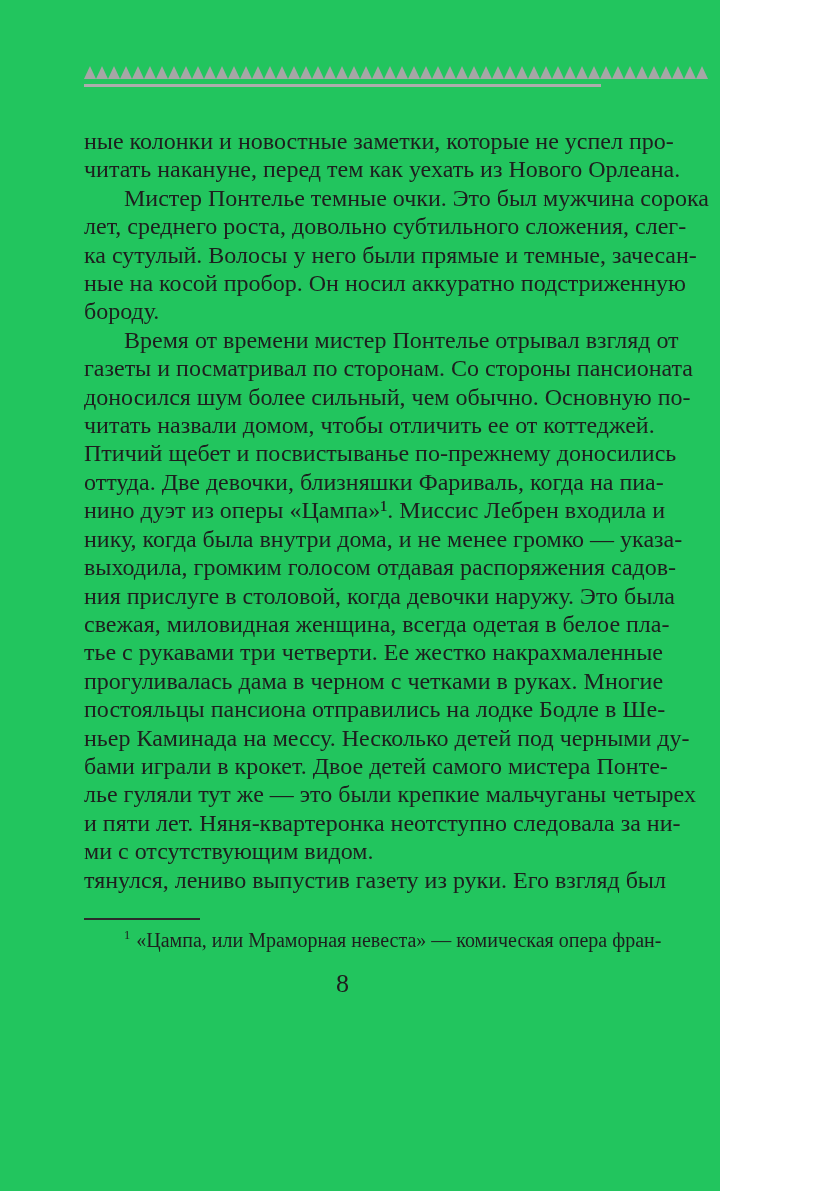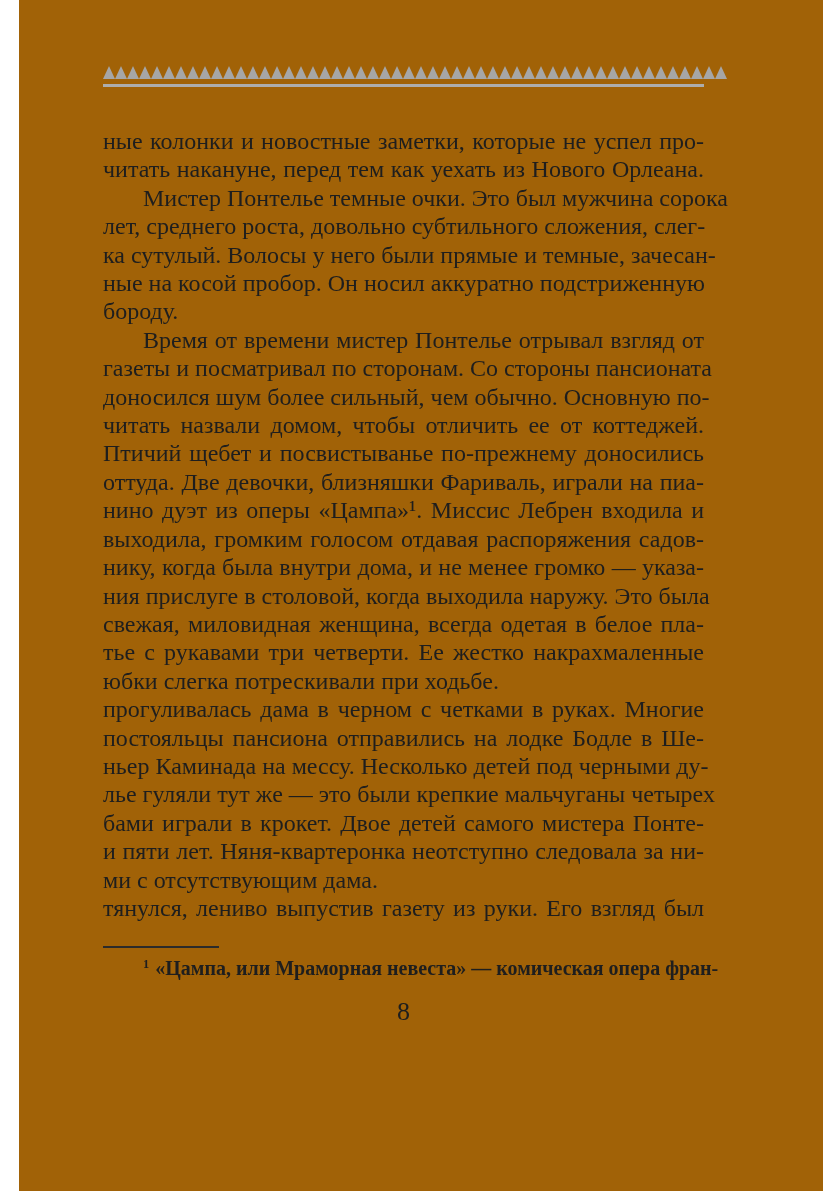--- a/index.html
+++ b/index.html
@@ -1,24 +1,23 @@
 <!DOCTYPE html>
 <html><head>
 <meta charset="utf-8">
 <style>
   html, body { margin: 0; padding: 0; background: #ffffff; }
   .page {
     position: relative;
-    width: 804px;
+    width: 720px;
     height: 1191px;
-    background: #a16207;
+    background: #22c55e;
     font-family: "Liberation Serif", serif;
     overflow: hidden;
     box-sizing: border-box;
-    margin-left: 19px;
   }
   
   .ornament { margin: 66px 119px 0 84px; }
   .tri-row {
     display: flex;
     justify-content: space-between;
     align-items: flex-end;
     height: 13px;
   }
   .tri {
@@ -38,21 +37,21 @@
   }
   .line {
     text-align: justify;
     text-align-last: justify;
     white-space: nowrap;
   }
   .line.last { text-align-last: left; }
   .line.indent { padding-left: 40px; }
 
   
-  .footnote { margin: 24px 119px 0 84px; font-weight: bold; }
+  .footnote { margin: 24px 119px 0 84px; }
   .fn-rule { width: 116px; height: 2px; background: #2b2b2b; }
   .fn-text {
     margin-top: 7px;
     font-size: 20px;
     line-height: 26px;
     color: #1e1e1e;
   }
   .fn-text sup {
     font-size: 0.62em;
     line-height: 0;
@@ -142,37 +141,36 @@
         <div class="line">ка сутулый. Волосы у него были прямые и темные, зачесан-</div>
         <div class="line">ные на косой пробор. Он носил аккуратно подстриженную</div>
         <div class="line last">бороду.</div>
       </div>
       <div>
         <div class="line indent">Время от времени мистер Понтелье отрывал взгляд от</div>
         <div class="line">газеты и посматривал по сторонам. Со стороны пансионата</div>
         <div class="line">доносился шум более сильный, чем обычно. Основную по-</div>
         <div class="line">читать назвали домом, чтобы отличить ее от коттеджей.</div>
         <div class="line">Птичий щебет и посвистыванье по-прежнему доносились</div>
-        <div class="line">оттуда. Две девочки, близняшки Фариваль, играли на пиа-</div>
+        <div class="line">оттуда. Две девочки, близняшки Фариваль, когда на пиа-</div>
         <div class="line">нино дуэт из оперы «Цампа»¹. Миссис Лебрен входила и</div>
+        <div class="line">нику, когда была внутри дома, и не менее громко — указа-</div>
         <div class="line">выходила, громким голосом отдавая распоряжения садов-</div>
-        <div class="line">нику, когда была внутри дома, и не менее громко — указа-</div>
-        <div class="line">ния прислуге в столовой, когда выходила наружу. Это была</div>
+        <div class="line">ния прислуге в столовой, когда девочки наружу. Это была</div>
         <div class="line">свежая, миловидная женщина, всегда одетая в белое пла-</div>
         <div class="line">тье с рукавами три четверти. Ее жестко накрахмаленные</div>
-        <div class="line last">юбки слегка потрескивали при ходьбе.</div>
       </div>
       <div>
         <div class="line">прогуливалась дама в черном с четками в руках. Многие</div>
         <div class="line">постояльцы пансиона отправились на лодке Бодле в Ше-</div>
         <div class="line">ньер Каминада на мессу. Несколько детей под черными ду-</div>
+        <div class="line">бами играли в крокет. Двое детей самого мистера Понте-</div>
         <div class="line">лье гуляли тут же — это были крепкие мальчуганы четырех</div>
-        <div class="line">бами играли в крокет. Двое детей самого мистера Понте-</div>
         <div class="line">и пяти лет. Няня-квартеронка неотступно следовала за ни-</div>
-        <div class="line last">ми с отсутствующим дама.</div>
+        <div class="line last">ми с отсутствующим видом.</div>
       </div>
       <div>
         <div class="line">тянулся, лениво выпустив газету из руки. Его взгляд был</div>
       </div>
     </div>
 
   <div class="footnote">
     <div class="fn-rule"></div>
     <div class="fn-text" id="fn-text">
         <div class="line indent"><sup>1</sup>«Цампа, или Мраморная невеста» — комическая опера фран-</div>

